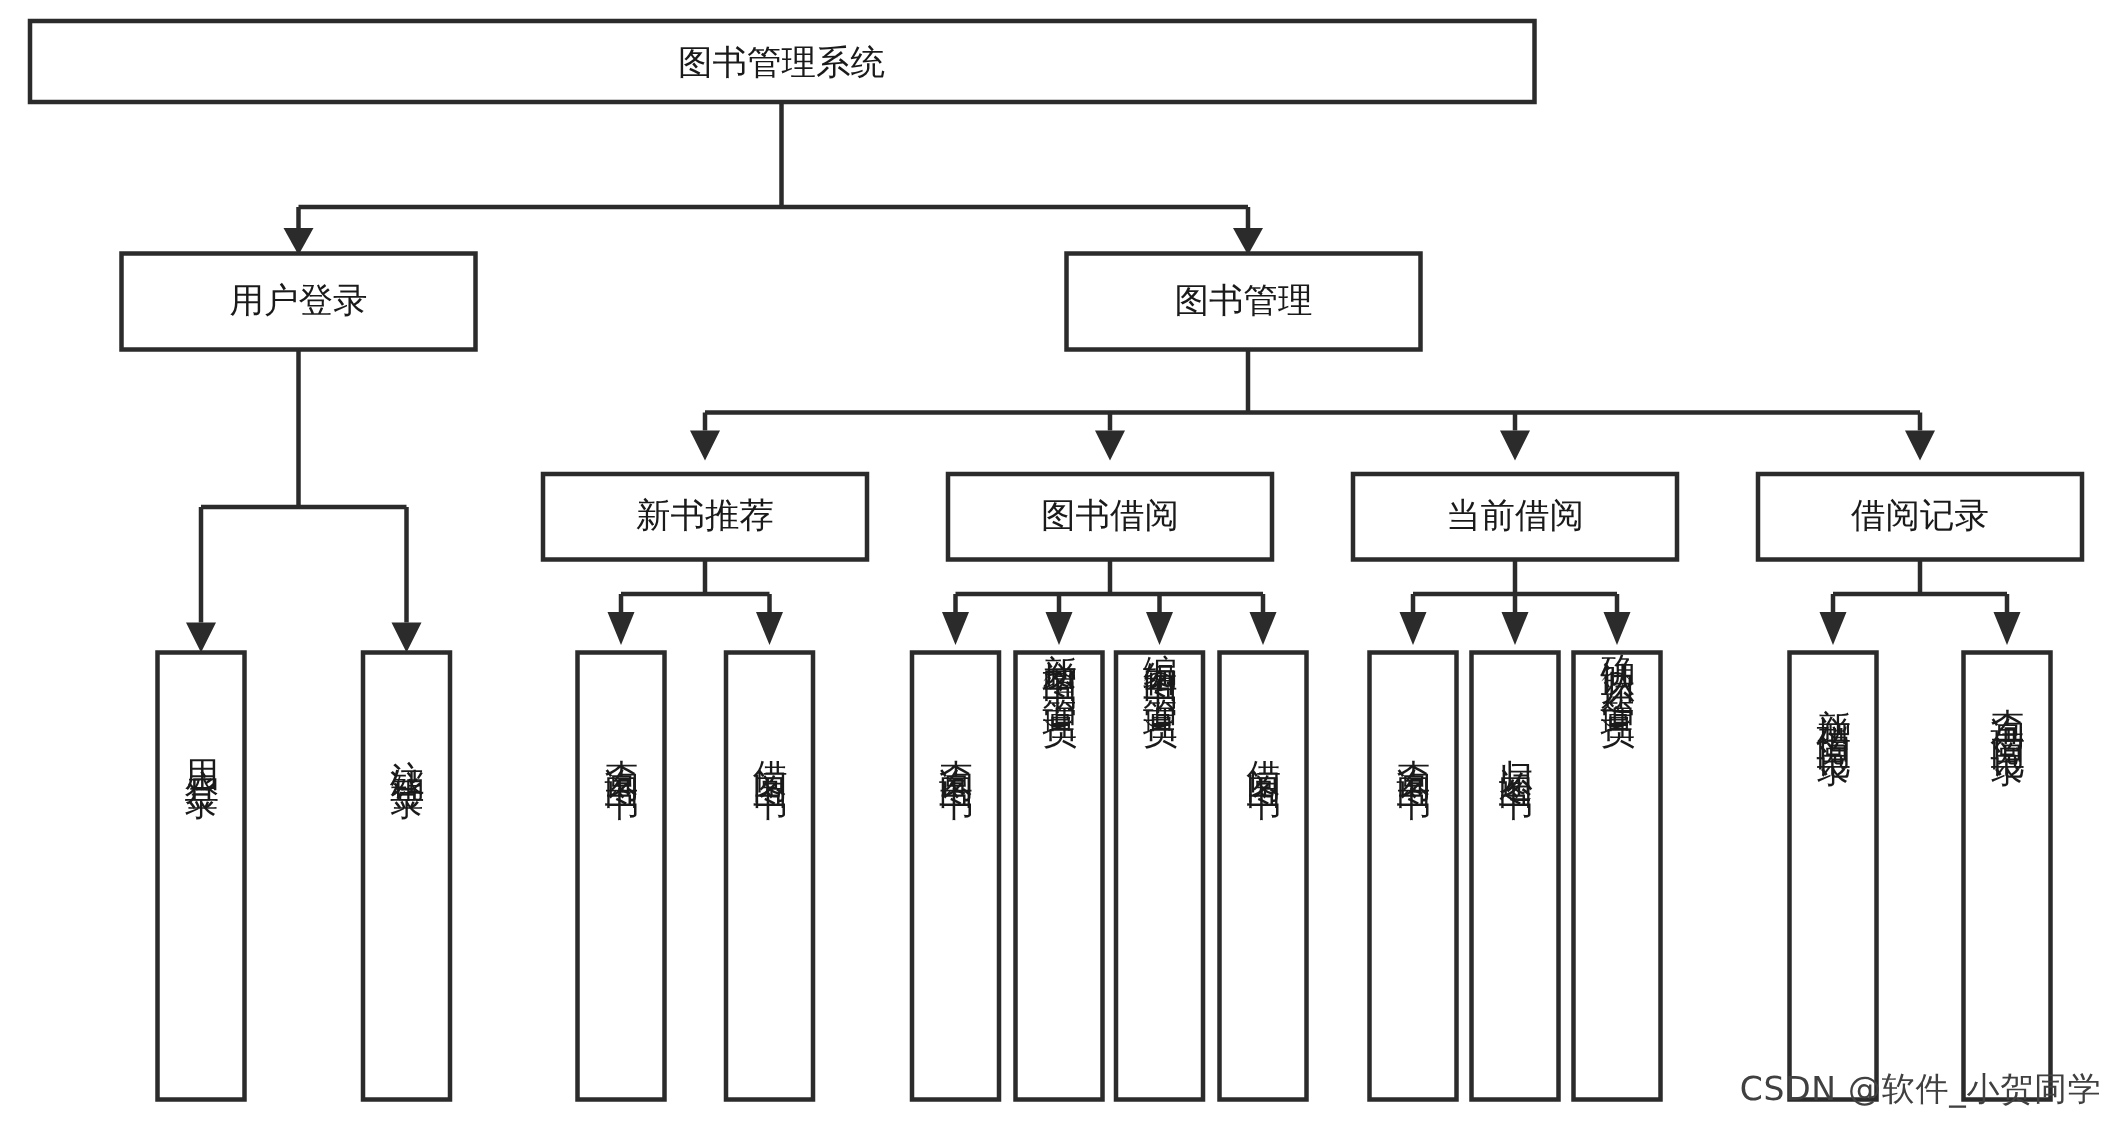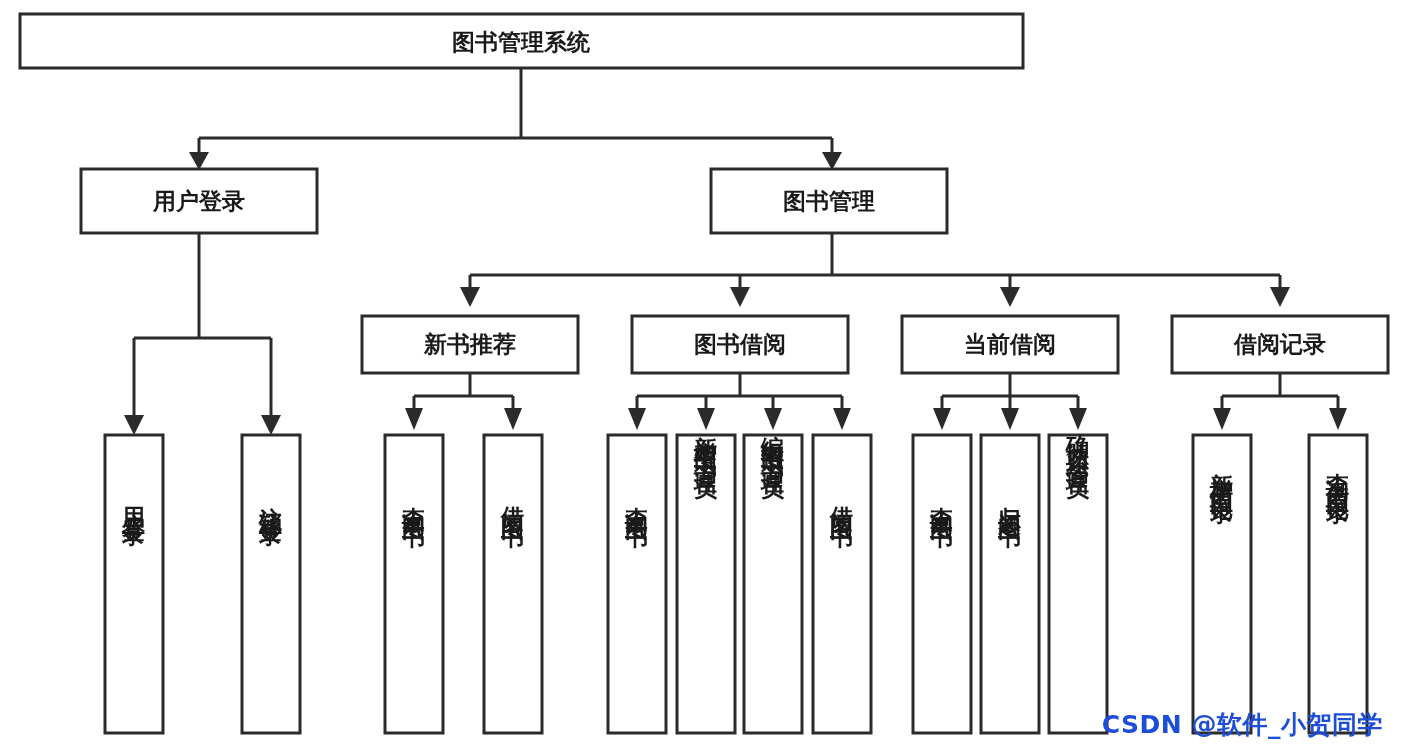--- a/index.html
+++ b/index.html
@@ -12,21 +12,20 @@
     width: 1405px;
     height: 747px;
     overflow: hidden;
     font-family: "DejaVu Sans", "Liberation Sans", sans-serif;
   }
   #diagram-root {
     position: relative;
     width: 1405px;
     height: 747px;
     background: #ffffff;
-    font-weight: bold;
   }
   svg#diagram-svg {
     position: absolute;
     left: 0;
     top: 0;
     width: 1405px;
     height: 747px;
     display: block;
   }
   .node-rect {
@@ -55,25 +54,25 @@
     font-family: "DejaVu Sans", "Liberation Sans", sans-serif;
     font-size: 23px;
     fill: #1a1a1a;
     writing-mode: vertical-rl;
     text-orientation: upright;
     letter-spacing: 6px;
     text-anchor: middle;
   }
   .watermark-text {
     position: absolute;
-    right: 22px;
+    right: 4px;
     bottom: 6px;
     font-family: "DejaVu Sans", "Liberation Sans", sans-serif;
-    font-size: 25px;
-    color: #1d4ed8;
+    font-size: 22px;
+    color: #404040;
     white-space: nowrap;
     letter-spacing: 0.5px;
     user-select: none;
   }
 </style>
 </head>
 <body>
 
 <div id="diagram-root">
 

